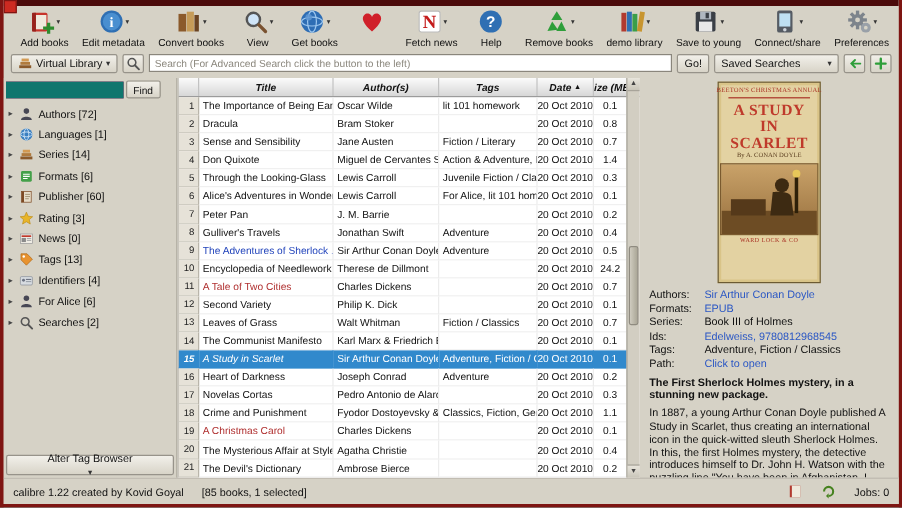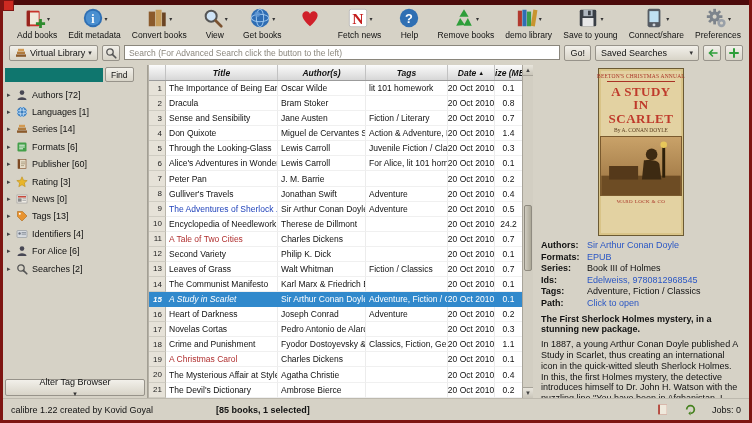--- a/index.html
+++ b/index.html
@@ -72,28 +72,28 @@
     box-shadow:inset 0 0 0 2px #d9c488;position:relative;display:flex;flex-direction:column;align-items:center;cursor:pointer;}
   .cover-top{font-family:"Liberation Serif",serif;font-size:5.5px;color:#a93226;margin-top:4px;letter-spacing:.2px;white-space:nowrap;}
   .cover-rule{width:80%;border-top:1px solid #a93226;margin:2px 0;}
   .cover-title{font-family:"Liberation Serif",serif;font-weight:bold;color:#bf3a2b;font-size:13px;line-height:1.02;text-align:center;margin-top:1px;letter-spacing:.5px;}
   .cover-by{font-family:"Liberation Serif",serif;font-size:5.5px;color:#5a3c1e;margin-top:2px;}
   .cover-illus{width:82px;height:60px;margin-top:3px;background:linear-gradient(#c9a269,#976f3d);border:1px solid #7a5a2e;position:relative;overflow:hidden;}
   .cover-illus svg{width:100%;height:100%;display:block;}
   .cover-bottom{font-family:"Liberation Serif",serif;font-size:5px;color:#a93226;margin-top:3px;letter-spacing:.4px;}
   .fields{margin-top:2px;}
   .field{display:flex;font-size:9px;line-height:11.6px;}
-  .flabel{font-weight:bold;width:46px;flex-shrink:0;}
+  .flabel{font-weight:normal;width:46px;flex-shrink:0;}
   .fvalue{white-space:nowrap;overflow:hidden;}
   .fvalue.link{color:var(--link,#2b57c4);cursor:pointer;}
   .summary-bold{font-weight:bold;font-size:9px;line-height:1.2;margin-top:4px;}
   .summary-body{font-size:9px;line-height:1.2;margin-top:4px;flex:1;overflow:hidden;}
   
   .statusbar{height:22px;display:flex;align-items:center;gap:15px;padding:0 8px;font-size:9px;border-top:1px solid #bdb9ae;background:#d6d2c6;}
-  .sel-count{font-weight:bold;margin-left:48px;}
+  .sel-count{font-weight:normal;}
   .sb-flex{flex:1;}
   .sb-icon svg{width:13px;height:13px;display:block;}
   .jobs-label{font-size:9px;}
 </style>
 </head>
 <body>
 
 <div class="window">
   <div class="titlebar">
     <div class="title-icon"></div>

